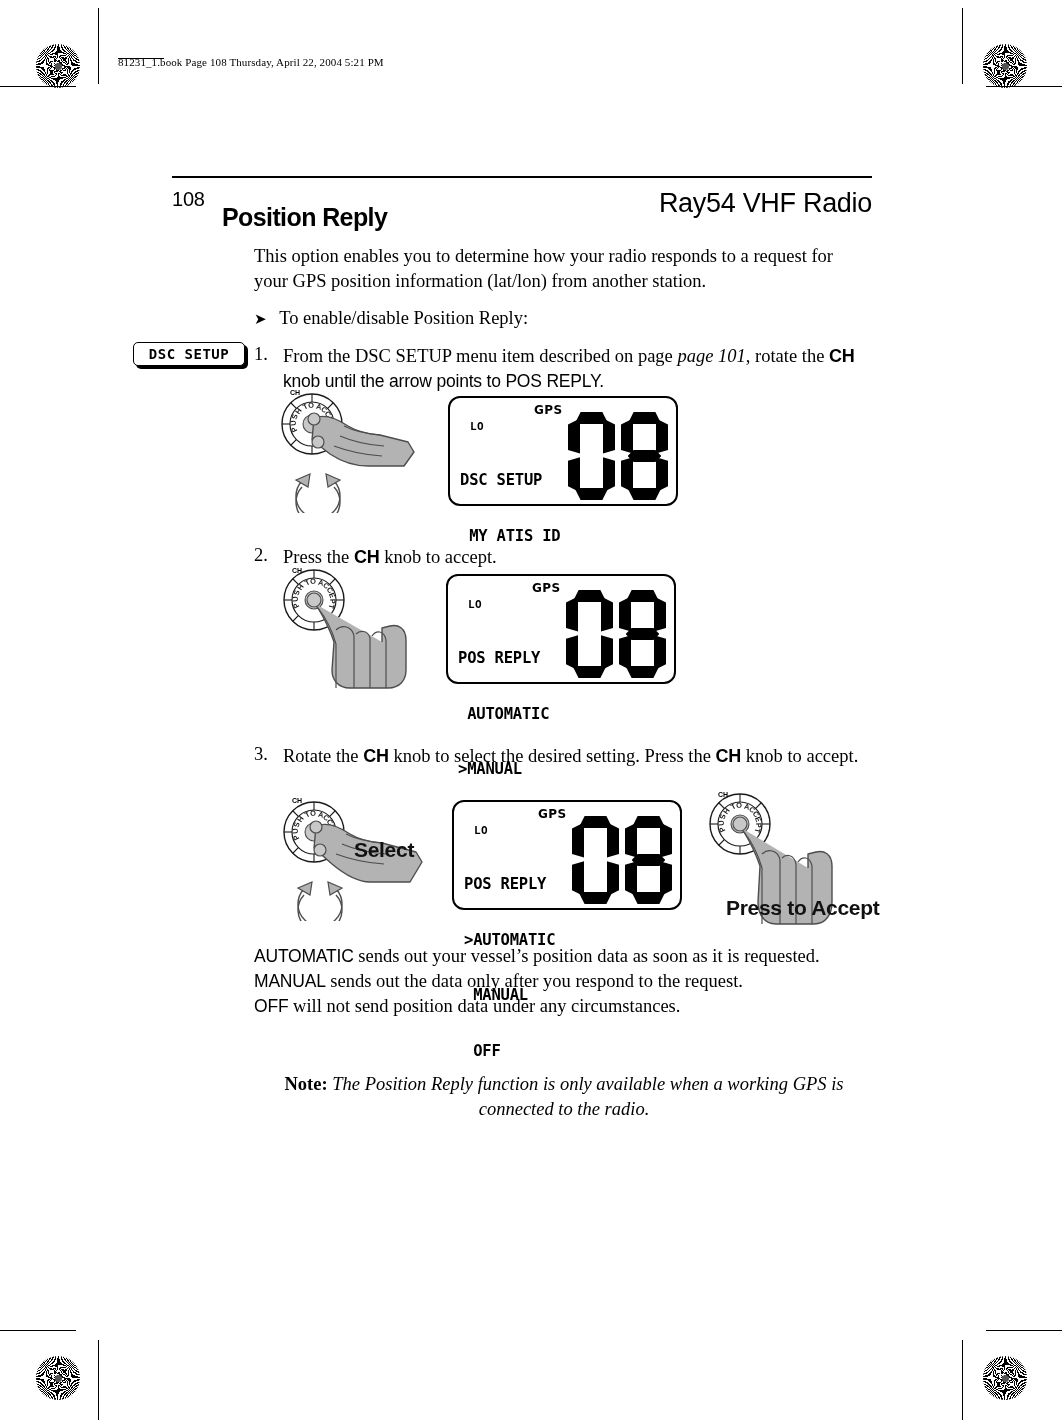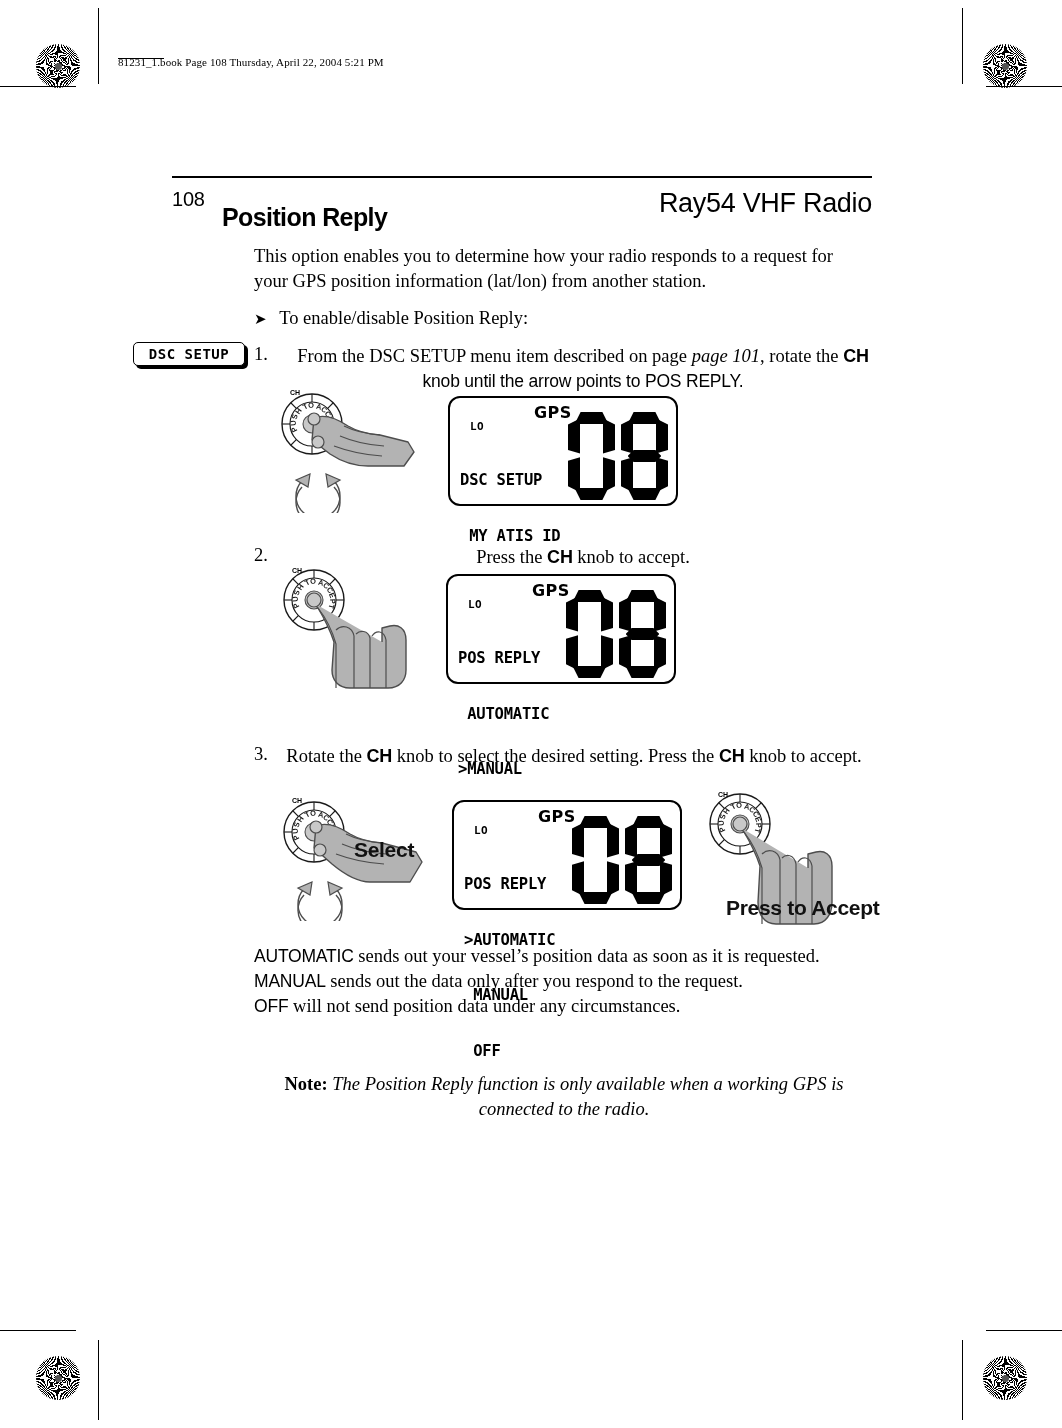--- a/index.html
+++ b/index.html
@@ -30,34 +30,34 @@
   
   .h1{position:absolute;left:222px;top:203px;font-family:"Liberation Sans",sans-serif;
       font-weight:bold;font-size:25px;letter-spacing:-.6px;}
   .para{position:absolute;font-family:"Liberation Serif",serif;font-size:18.5px;line-height:25px;}
   .bullet{position:absolute;left:254px;font-family:"Liberation Serif",serif;font-size:18.5px;line-height:25px;}
   .arrowg{font-family:"DejaVu Sans",sans-serif;font-size:15px;}
   .sans{font-family:"Liberation Sans",sans-serif;font-size:17.5px;letter-spacing:-.2px;}
   .sansb{font-family:"Liberation Sans",sans-serif;font-weight:bold;font-size:18px;letter-spacing:-.2px;}
   .ital{font-style:italic;}
   .num{position:absolute;font-family:"Liberation Serif",serif;font-size:18.5px;}
-  .stepbody{position:absolute;left:283px;font-family:"Liberation Serif",serif;font-size:18.5px;line-height:25px;text-align:center;}
+  .stepbody{position:absolute;left:283px;font-family:"Liberation Serif",serif;font-size:18.5px;line-height:25px;}
 
   
   .mtag{position:absolute;left:133px;top:342px;width:112px;height:24px;
         border:1.8px solid #000;border-radius:5px;background:#fff;
         font-family:"DejaVu Sans Mono",monospace;font-size:14px;font-weight:bold;
         display:flex;align-items:center;justify-content:center;letter-spacing:.5px;
         box-shadow:3px 3px 0 #000;box-sizing:border-box;}
 
   
   .lcd{position:absolute;border:2.4px solid #000;border-radius:12px;background:#fff;
        box-sizing:border-box;}
   .lcd .gps{position:absolute;font-family:"DejaVu Sans",sans-serif;font-weight:bold;
-            font-size:16px;letter-spacing:.4px;}
+            font-size:12px;letter-spacing:.4px;}
   .lcd .lo{position:absolute;font-family:"DejaVu Sans Mono",monospace;font-weight:bold;
            font-size:11px;letter-spacing:.4px;}
   .lcd .menu{position:absolute;font-family:"DejaVu Sans Mono",monospace;font-weight:bold;
              font-size:15.5px;line-height:18.5px;white-space:pre;letter-spacing:-.2px;}
   .seg{position:absolute;}
   .digit{position:absolute;width:100%;height:100%;}
   .digit i{position:absolute;background:#000;display:block;}
 
   
   .knobwrap{position:absolute;}

